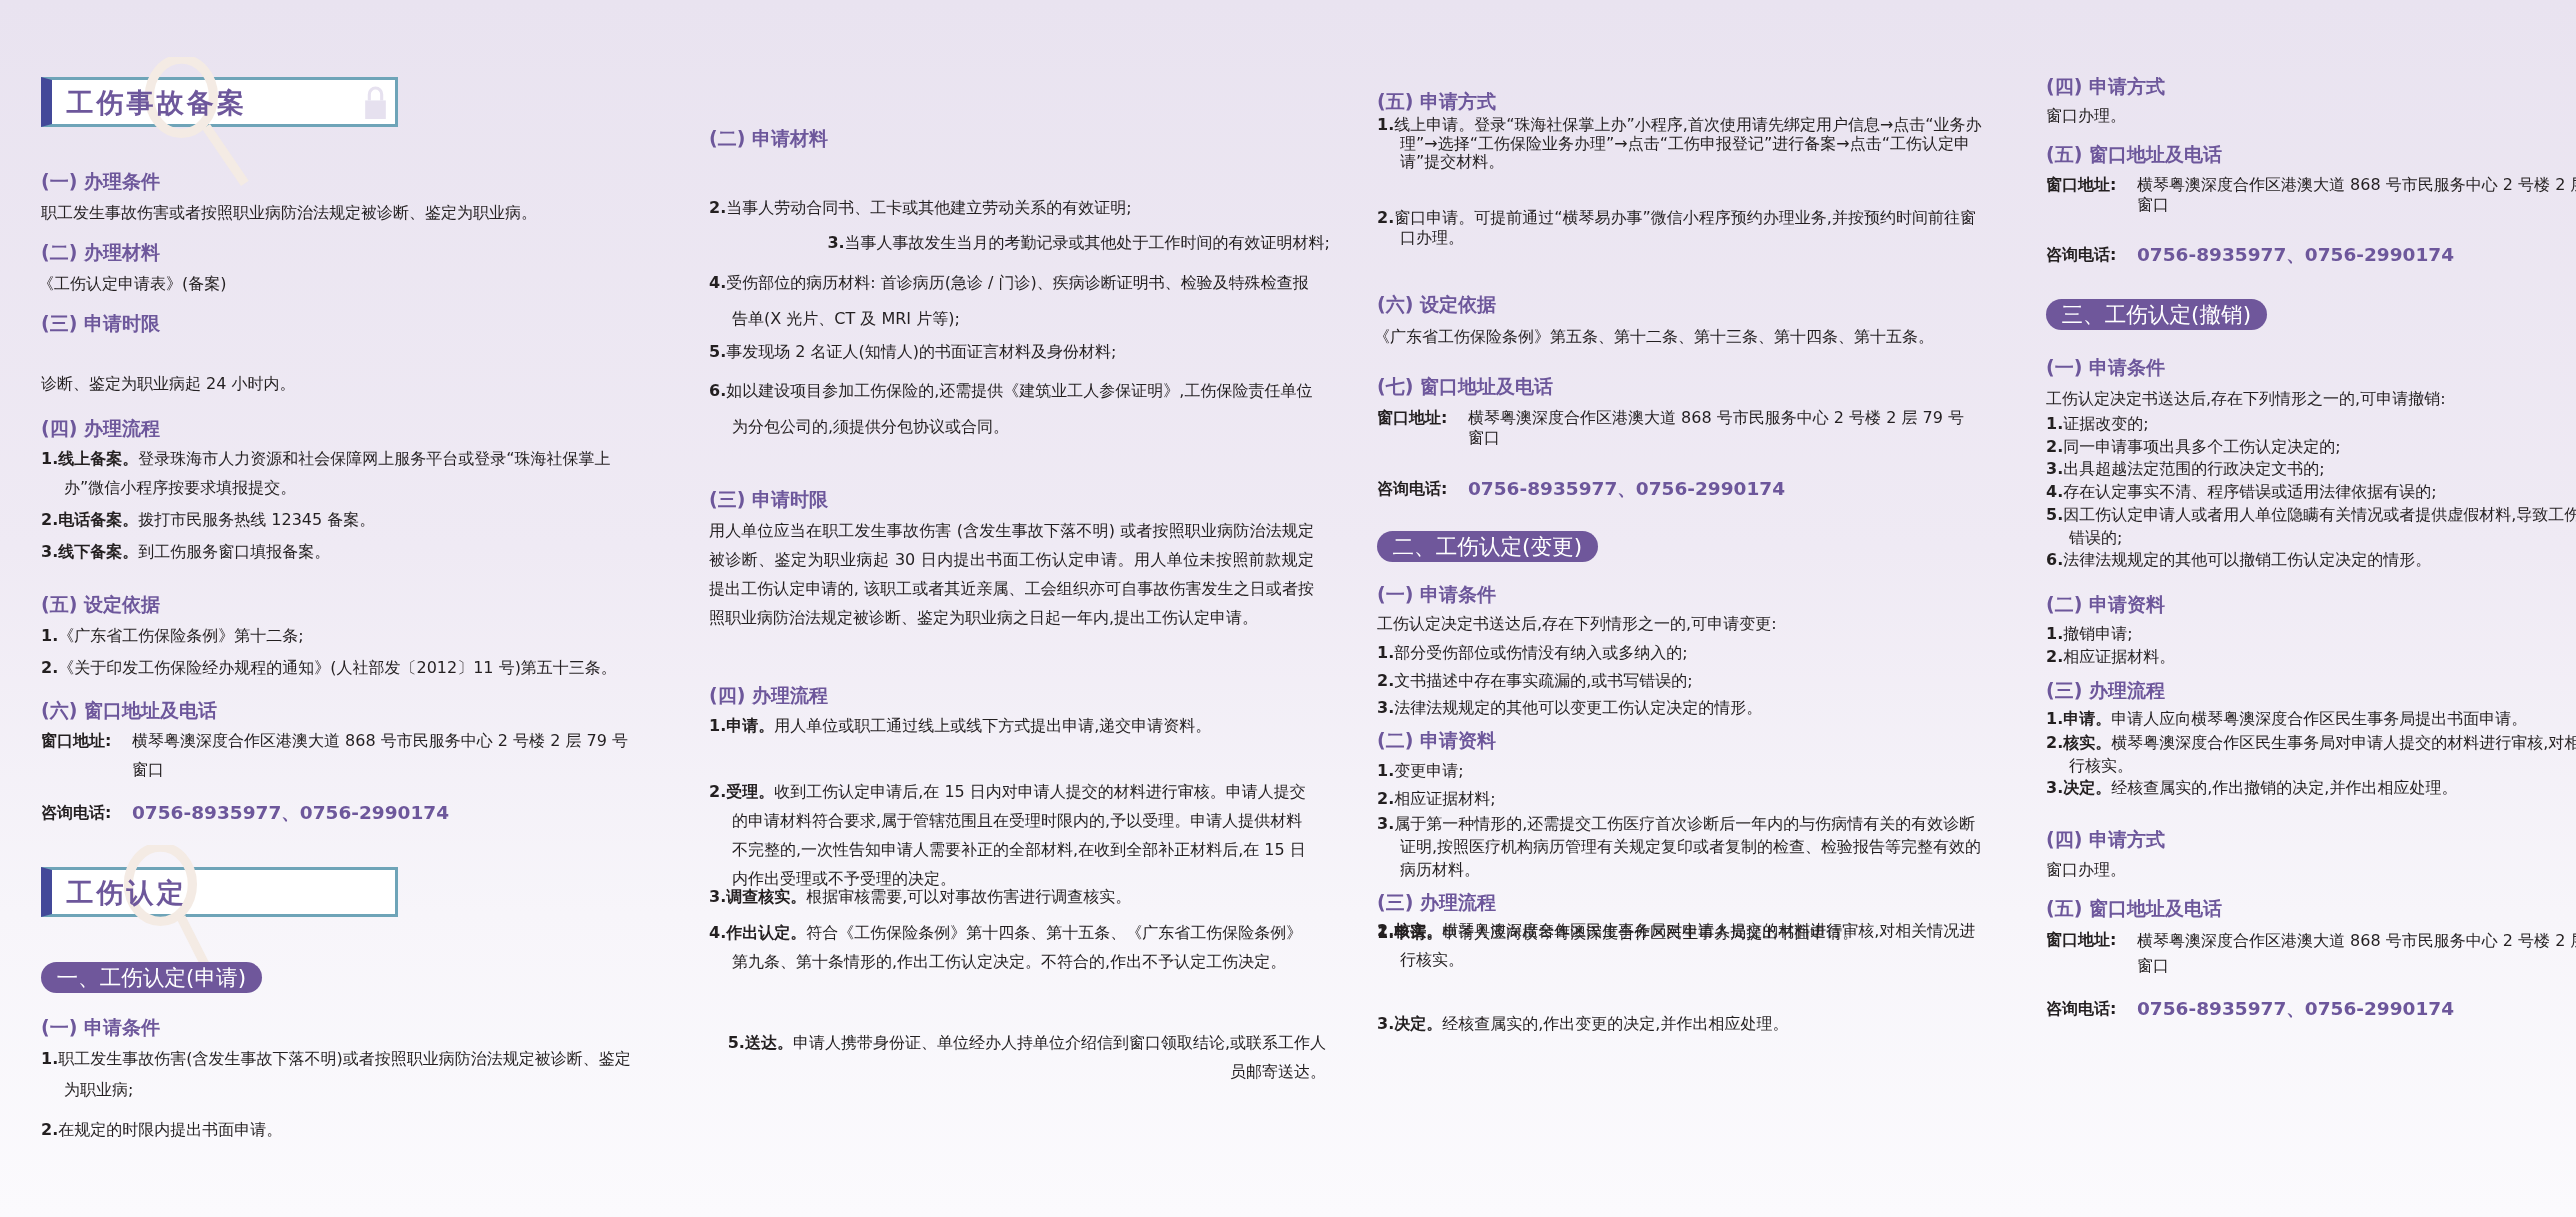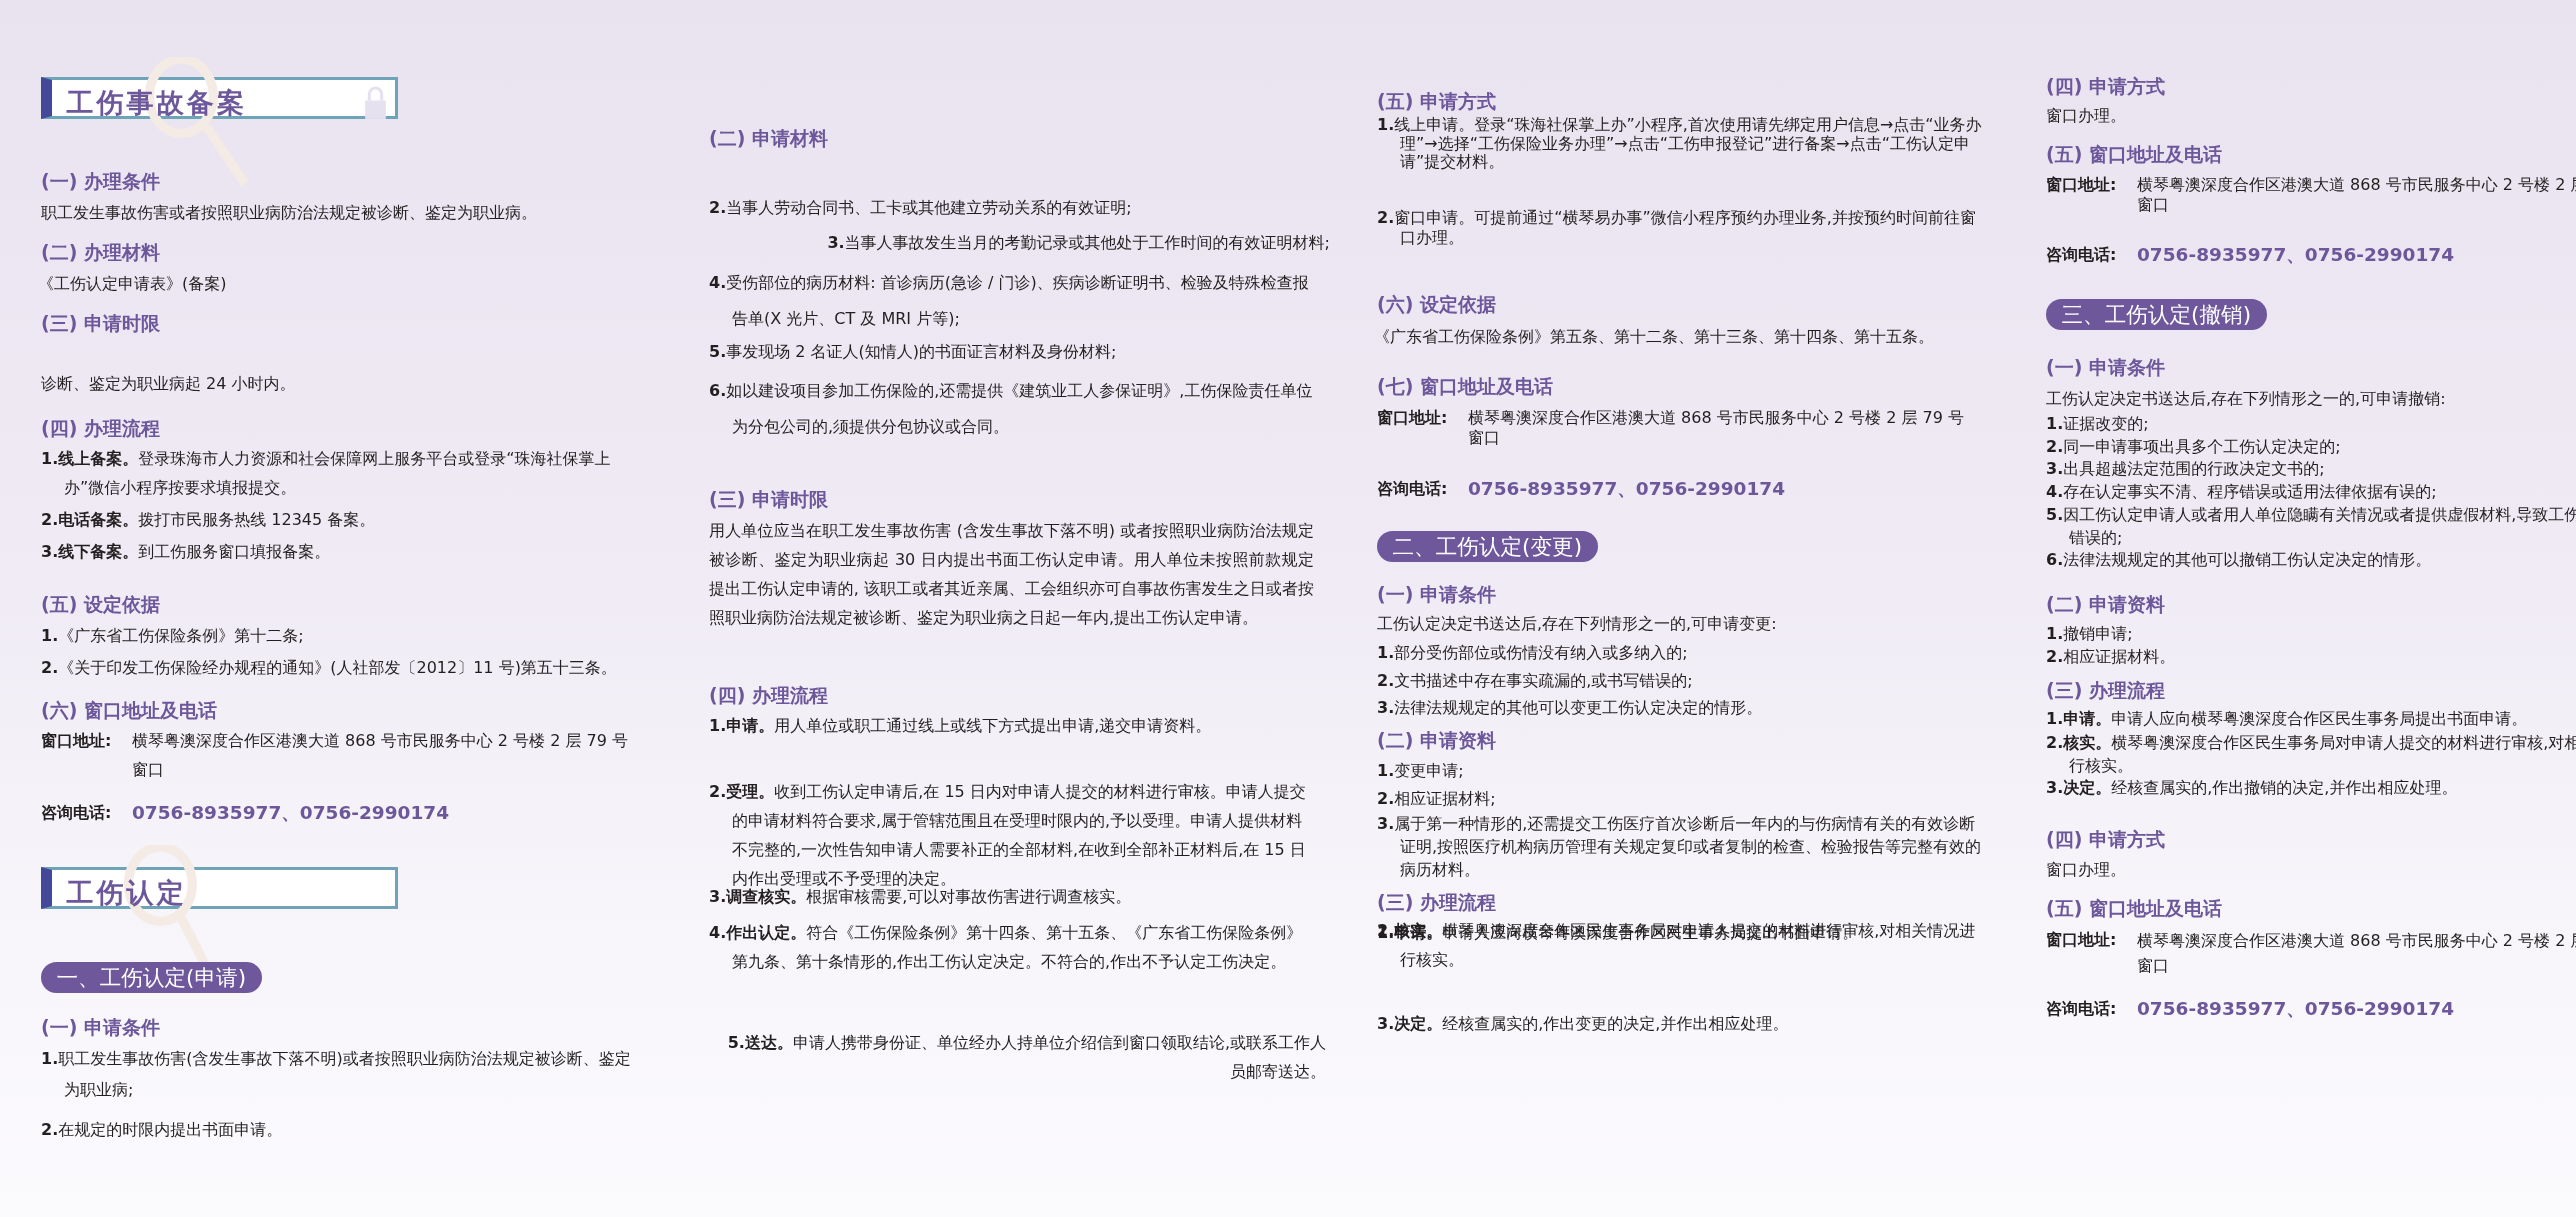--- a/index.html
+++ b/index.html
@@ -15,21 +15,21 @@
     top: 0;
     height: 1217px;
   }
   .c1 { left: 41px; width: 603px; }
   .c2 { left: 709px; width: 605px; }
   .c3 { left: 1377px; width: 605px; }
   .c4 { left: 2046px; width: 605px; }
 
   .sect-box {
     position: absolute;
-    height: 42px;
+    height: 50px;
     width: 357px;
     background: #ffffff;
     border: 3.1px solid #6ea4b8;
     border-left: 11.3px solid #434899;
     box-shadow: inset 0 0 0 0 #fff;
   }
   .sect-box .sect-title {
     position: absolute;
     left: 14.4px;
     top: 5.2px;

